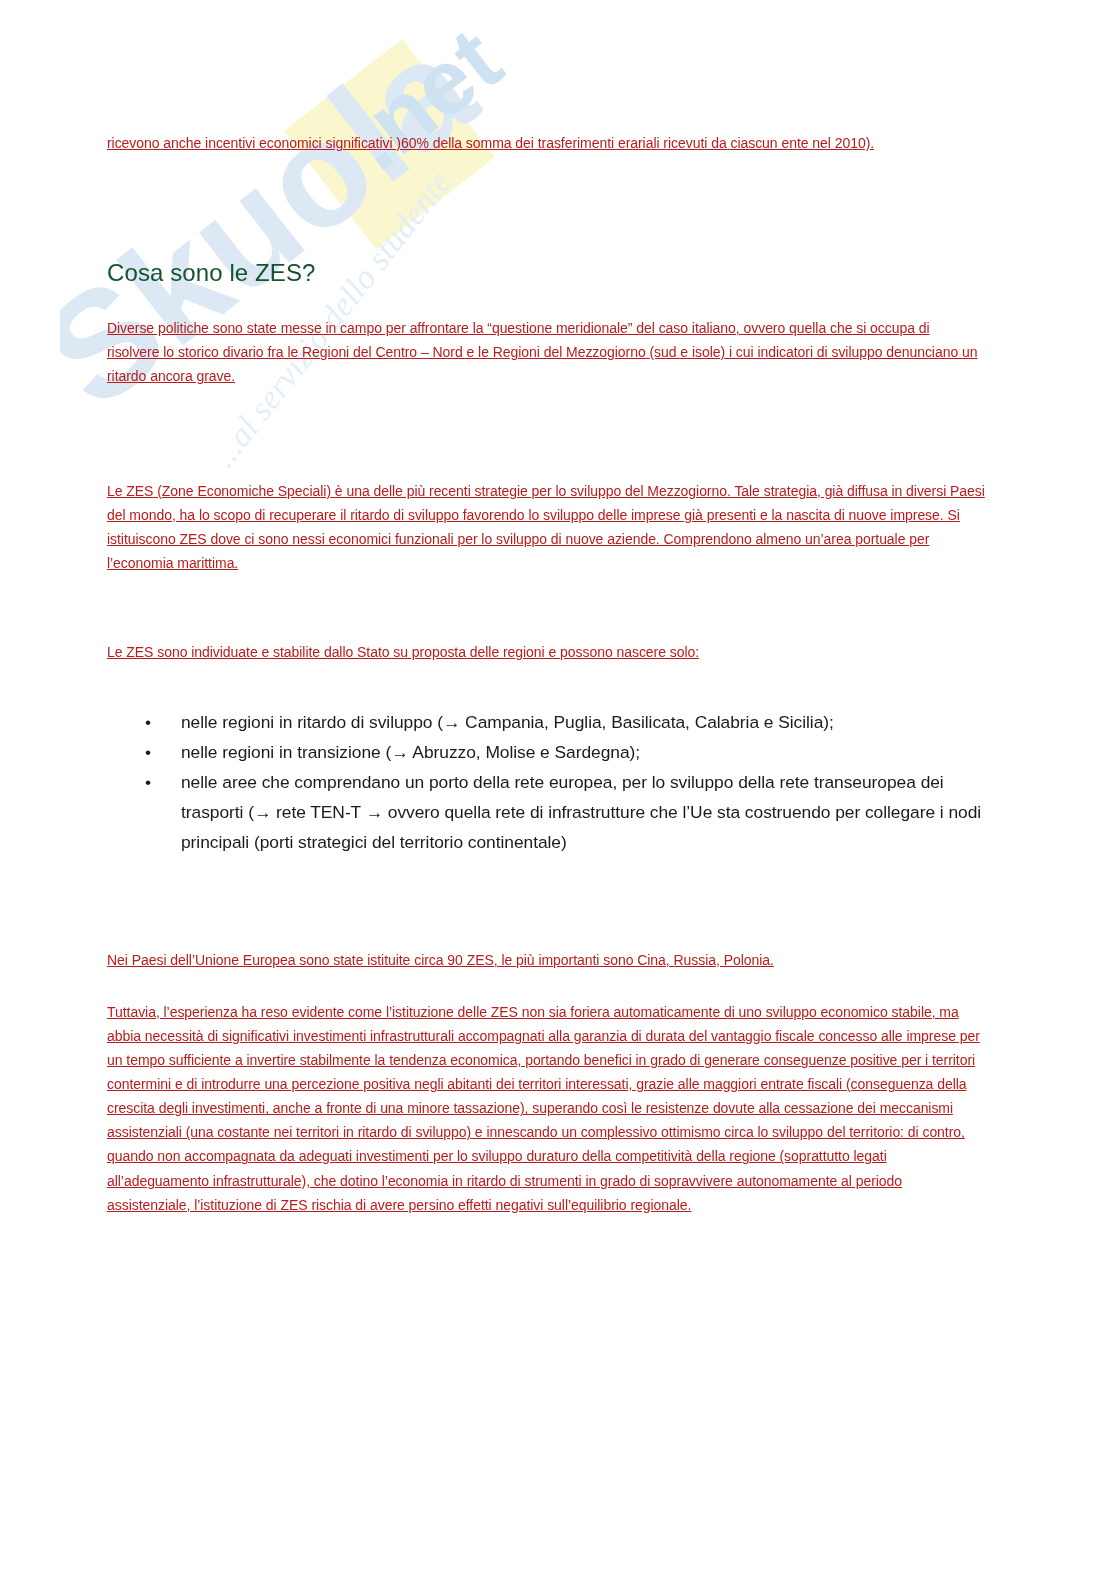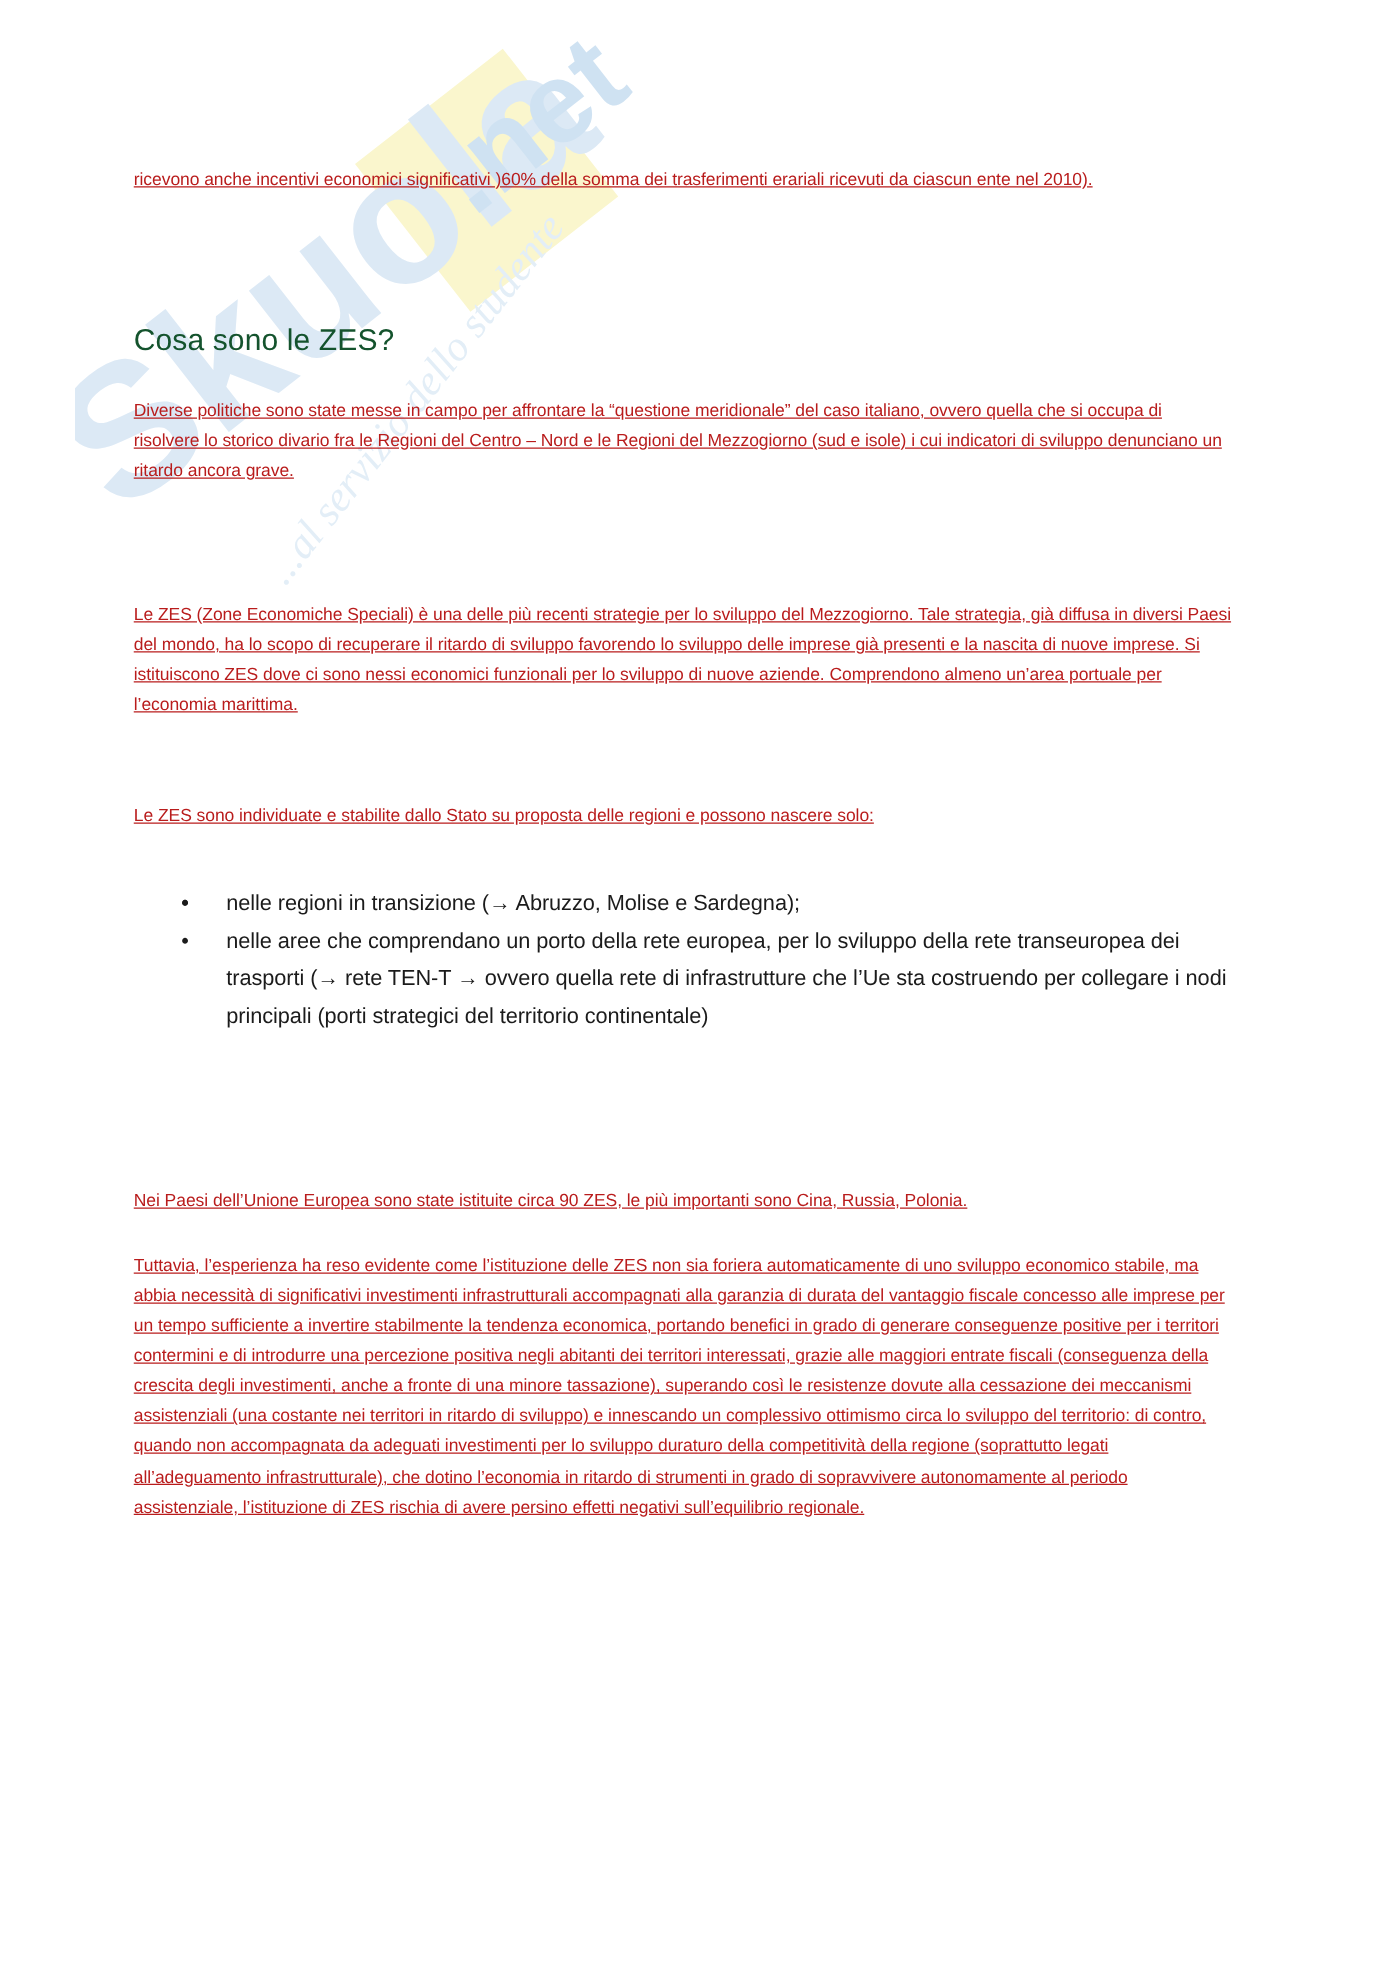--- a/index.html
+++ b/index.html
@@ -135,20 +135,21 @@
     </div>
 
     <div class="blk blk-p3">
       <p class="para">Le ZES sono individuate e stabilite dallo Stato su proposta delle regioni e possono nascere solo:</p>
     </div>
 
     <div class="blk blk-list">
       <ul class="bullets">
         <li>
           <span class="bullet-dot">•</span>
+          <span>nelle regioni in ritardo di sviluppo (→ Campania, Puglia, Basilicata, Calabria e Sicilia);</span>
         </li>
         <li>
           <span class="bullet-dot">•</span>
           <span>nelle regioni in transizione (→ Abruzzo, Molise e Sardegna);</span>
         </li>
         <li>
           <span class="bullet-dot">•</span>
           <span>nelle aree che comprendano un porto della rete europea, per lo sviluppo della rete transeuropea dei trasporti (→ rete TEN-T → ovvero quella rete di infrastrutture che l’Ue sta costruendo per collegare i nodi principali (porti strategici del territorio continentale)</span>
         </li>
       </ul>

